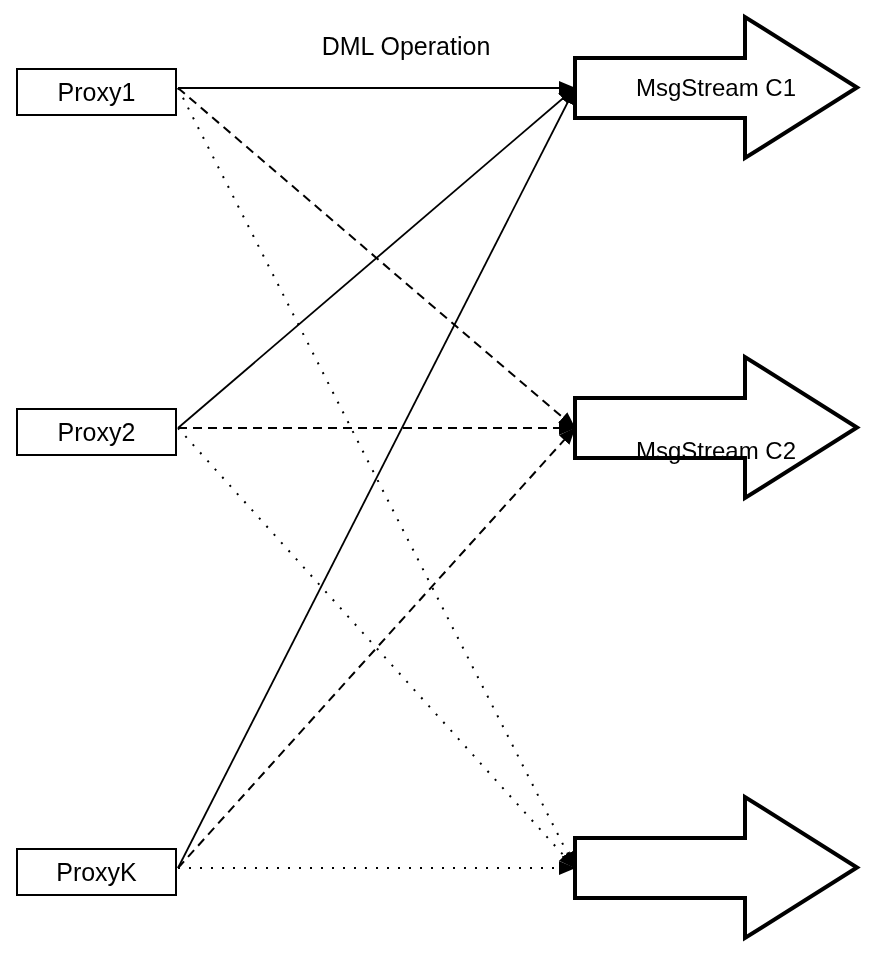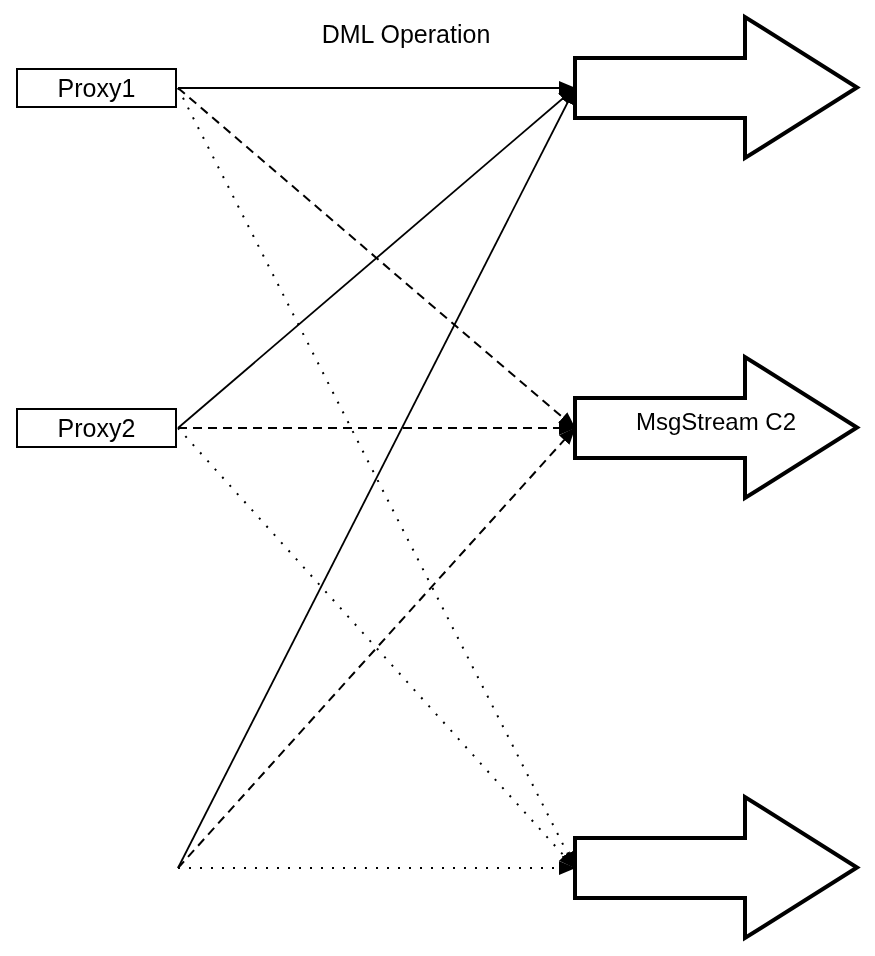--- a/index.html
+++ b/index.html
@@ -34,21 +34,21 @@
     fill: #ffffff;
     stroke: #000000;
     stroke-width: 4;
     stroke-linejoin: miter;
   }
   
   .proxy-box {
     position: absolute;
     left: 16px;
     width: 161px;
-    height: 40px;
+    height: 48px;
     box-sizing: border-box;
     border: 2px solid #000000;
     background: #ffffff;
     display: flex;
     align-items: center;
     justify-content: center;
   }
   .proxy-label {
     font-size: 25px;
     line-height: 1;
@@ -63,21 +63,21 @@
     display: flex;
     align-items: center;
     justify-content: center;
     font-size: 24px;
     white-space: nowrap;
   }
   
   .dml-label {
     position: absolute;
     left: 280px;
-    top: 21px;
+    top: 33px;
     width: 252px;
     text-align: center;
     font-size: 25px;
     line-height: 26px;
   }
 </style>
 </head>
 <body>
 
 <div class="canvas">
@@ -113,16 +113,20 @@
   <div class="dml-label">
     <div>DML Operation</div>
   </div>
 
   <div class="proxy-box" style="top:68px">
     <span class="proxy-label">Proxy1</span>
   </div>
   <div class="proxy-box" style="top:408px">
     <span class="proxy-label">Proxy2</span>
   </div>
+  <div class="proxy-box" style="top:848px">
+    <span class="proxy-label">ProxyK</span>
+  </div>
 
-  <div class="stream-label" style="top:402px">MsgStream C2</div>
+  <div class="stream-label" style="top:68px">MsgStream C1</div>
+  <div class="stream-label" style="top:431px">MsgStream C2</div>
 
 </div>
 
 </body></html>

